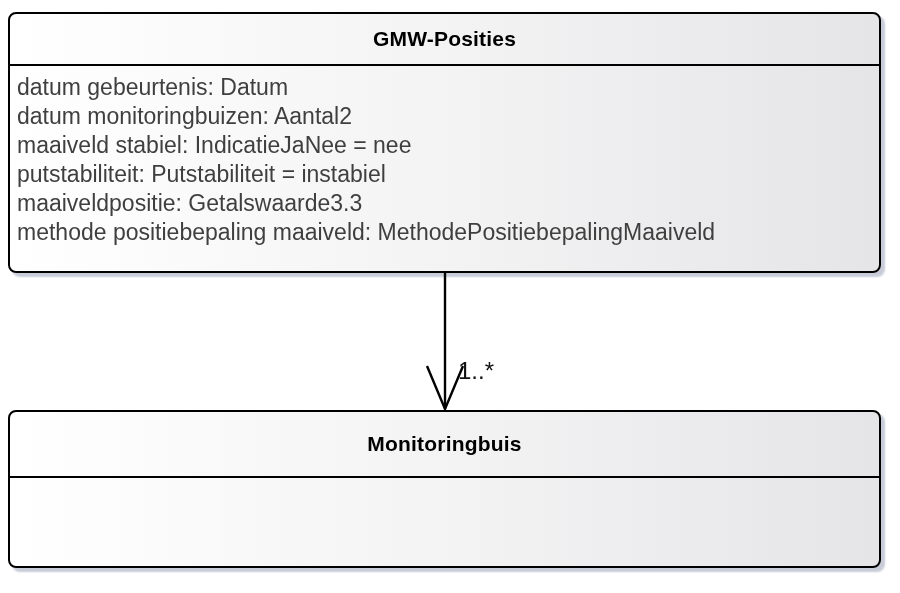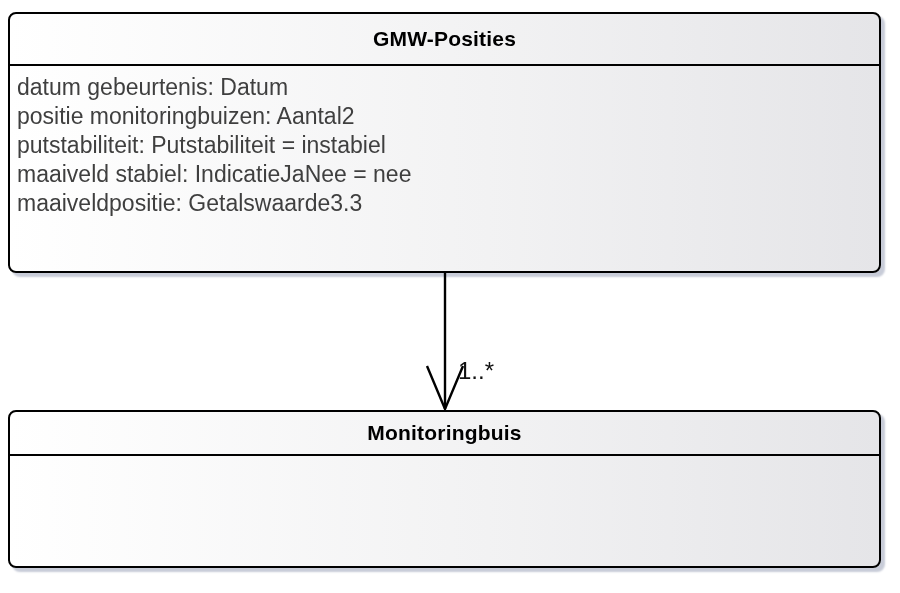--- a/index.html
+++ b/index.html
@@ -34,21 +34,21 @@
   #class-buis  { top: 410px; height: 158px; }
 
   .uml-class-header {
     display: flex;
     align-items: center;
     justify-content: center;
     border-bottom: 2px solid #000000;
     background: transparent;
   }
   #class-gmw  .uml-class-header { height: 52px; }
-  #class-buis .uml-class-header { height: 44px; }
+  #class-buis .uml-class-header { height: 66px; }
 
   .uml-class-title {
     font-size: 21px;
     font-weight: bold;
     color: #000000;
     letter-spacing: 0.2px;
     white-space: nowrap;
   }
 
   .uml-class-attrs {
@@ -84,24 +84,25 @@
 <body>
 
 <div class="canvas">
 
   <section class="uml-class" id="class-gmw">
     <header class="uml-class-header">
       <span class="uml-class-title">GMW-Posities</span>
     </header>
     <div class="uml-class-attrs">
       <div class="attr">datum gebeurtenis: Datum</div>
-      <div class="attr">positie monitoringbuizen: Aantal2</div>
+      <div class="attr">datum monitoringbuizen: Aantal2</div>
+      <div class="attr">maaiveld stabiel: IndicatieJaNee = nee</div>
       <div class="attr">putstabiliteit: Putstabiliteit = instabiel</div>
-      <div class="attr">maaiveld stabiel: IndicatieJaNee = nee</div>
       <div class="attr">maaiveldpositie: Getalswaarde3.3</div>
+      <div class="attr">methode positiebepaling maaiveld: MethodePositiebepalingMaaiveld</div>
     </div>
   </section>
 
   <svg class="connector" viewBox="0 0 120 139" xmlns="http://www.w3.org/2000/svg" aria-hidden="true">
     <line x1="50" y1="0" x2="50" y2="137" stroke="#000000" stroke-width="2.4"></line>
     <polyline points="32,94 50,137 68,94" fill="none" stroke="#000000" stroke-width="2.4"></polyline>
   </svg>
 
   <span class="multiplicity">1..*</span>
 

